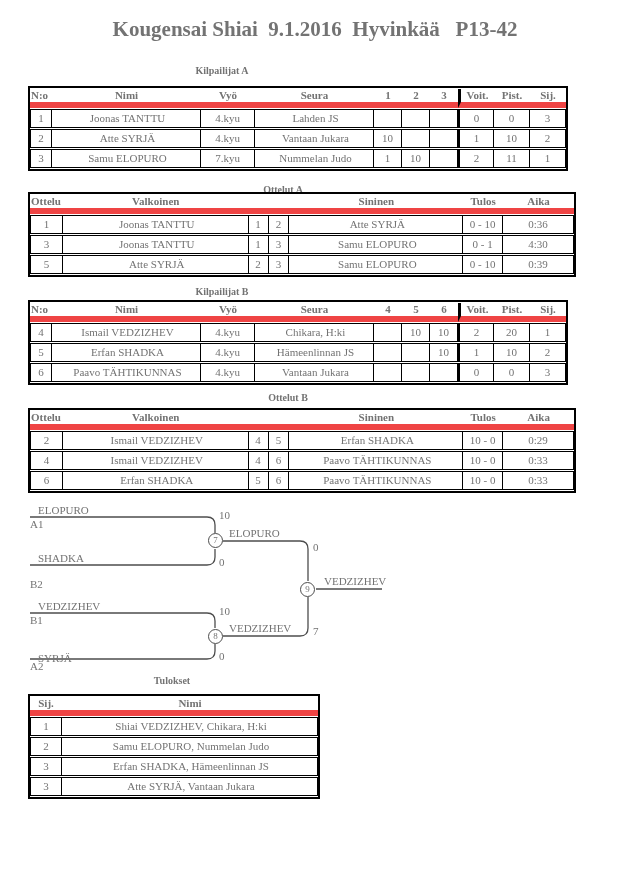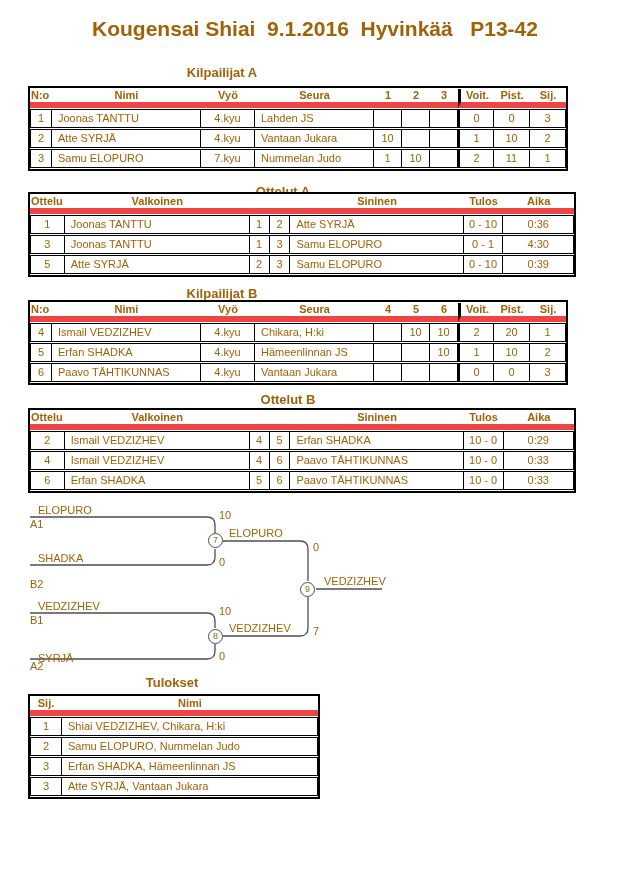--- a/index.html
+++ b/index.html
@@ -1,30 +1,30 @@
 <!DOCTYPE html>
 <html><head>
 <meta charset="utf-8">
 <style>
   html,body { margin:0; padding:0; background:#ffffff; }
   .page {
     position:relative; width:576px; height:891px; background:#ffffff;
-    font-family:Liberation Sans, sans-serif; color:#a16207; overflow:hidden;
+    font-family:Liberation Serif, serif; color:#737373; overflow:hidden;
   }
   .main-title {
     position:absolute; top:17px; left:0; width:630px; text-align:center;
     font-size:21px; font-weight:bold; white-space:pre;
   }
   .competitors {
     position:absolute; top:52px; left:0; width:604px; text-align:right;
     font-size:11px; font-weight:bold;
   }
   .section-title {
     position:absolute; transform:translateX(-50%);
-    font-size:13px; font-weight:bold; white-space:nowrap;
+    font-size:10px; font-weight:bold; white-space:nowrap;
   }
   .t-pool-a    { left:222px; top:65px; }
   .t-matches-a { left:283px; top:184px; }
   .t-pool-b    { left:222px; top:286px; }
   .t-matches-b { left:288px; top:392px; }
   .t-results   { left:172px; top:675px; }
 
   table.sheet {
     position:absolute; border-collapse:separate; border-spacing:0 1px;
     border:2px solid #000; table-layout:fixed; font-size:11px; background:#fff;
@@ -35,21 +35,21 @@
     padding:0 2px; overflow:visible; white-space:nowrap;
   }
   .sheet td {
     border-top:1px solid #000; border-bottom:1px solid #000; border-right:1px solid #000;
     height:19px; padding:0 3px; overflow:hidden; white-space:nowrap;
   }
   .sheet td:first-child { border-left:1px solid #000; }
   .sheet td.thick { border-left:2px solid #000; }
   .sheet th.thick { border-left:3px solid #000; }
   .c { text-align:center; }
-  .l { text-align:left; padding-left:6px !important; }
+  .l { text-align:center; padding-left:6px !important; }
   th.hl { text-align:left; padding-left:1px !important; }
 
   .pos-pool-a    { left:28px; top:86px; }
   .pos-matches-a { left:28px; top:192px; }
   .pos-pool-b    { left:28px; top:300px; }
   .pos-matches-b { left:28px; top:408px; }
   .pos-results   { left:28px; top:694px; }
 
   .bracket-svg { position:absolute; left:0; top:0; pointer-events:none; }
   .bracket-svg path { fill:none; stroke:#4d4d4d; stroke-width:1.3; }

